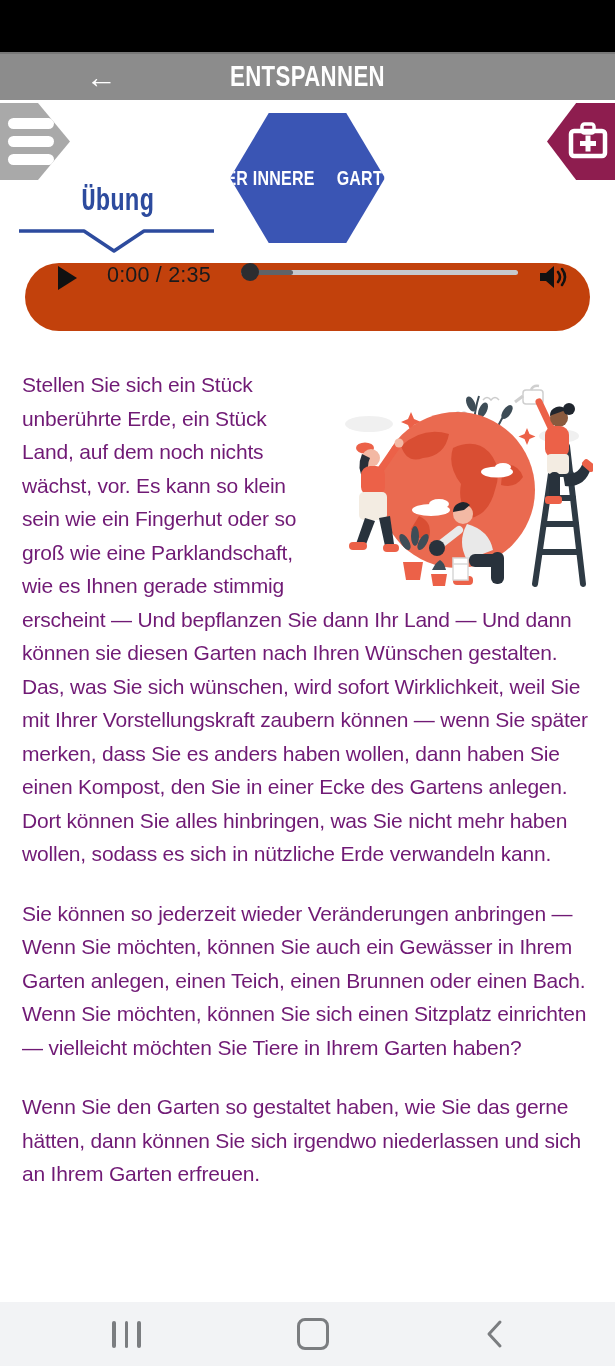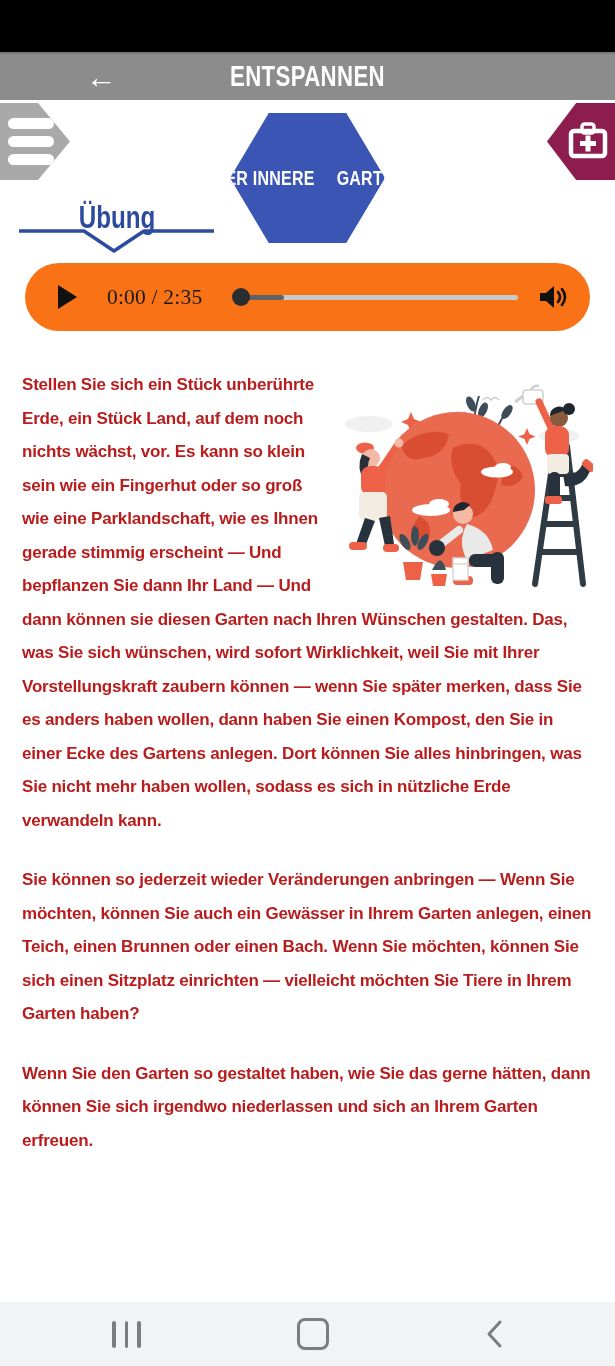--- a/index.html
+++ b/index.html
@@ -32,40 +32,40 @@
     clip-path:polygon(0 50%,25% 0,75% 0,100% 50%,75% 100%,25% 100%);
     display:flex; align-items:center; justify-content:center; color:#ffffff;
   }
   .hex-blue .line { font-size:20px; font-weight:700; letter-spacing:0.3px; line-height:1.45; transform:scaleX(0.8); white-space:nowrap; }
   .hex-maroon {
     position:absolute; left:547px; top:3px; width:112px; height:77px; background:#8e1d4f;
     clip-path:polygon(0 50%,26% 0,100% 0,100% 100%,26% 100%);
     display:flex; align-items:center; padding-left:21px; box-sizing:border-box; cursor:pointer;
   }
   
-  .tab { position:absolute; width:195px; text-align:center; top:100px; font-size:31px; font-weight:700; cursor:pointer; }
+  .tab { position:absolute; width:195px; text-align:center; top:84px; font-size:31px; font-weight:700; cursor:pointer;font-family:Liberation Mono, monospace; }
   .tab .inner { display:inline-block; transform:scaleX(0.78); white-space:nowrap; }
   .tab-uebung { left:20px; color:#2d4b9e; }
   .tab-hinweise { left:400px; color:#141414; }
   .tab-underline { position:absolute; left:18px; top:128px; width:197px; height:26px; }
   
   .audio-row { margin:18px 25px 0; }
   .audio-player {
-    height:68px; background:#f97316; border-radius:34px;
-    display:flex; align-items:center; padding:0 22px 0 30px; box-sizing:border-box;font-family:Liberation Serif, serif;
+    height:68px; background:#c2410c; border-radius:34px;
+    display:flex; padding:0 22px 0 30px; box-sizing:border-box;
   }
   .play-button { width:26px; height:30px; flex:none; cursor:pointer; display:flex; align-items:center; }
   .audio-time { font-size:21.5px; color:#191a1c; margin-left:26px; white-space:nowrap; letter-spacing:0.2px; }
   .audio-slider { flex:1; margin:0 20px 0 30px; position:relative; height:18px; cursor:pointer; }
   .audio-slider .track { position:absolute; left:0; right:0; top:6.5px; height:5px; background:#c6c9cd; border-radius:3px; }
   .audio-slider .buffered { position:absolute; left:12px; top:6.5px; width:40px; height:5px; background:#5f6368; border-radius:3px; }
   .audio-slider .thumb { position:absolute; left:0; top:0; width:18px; height:18px; background:#2c2d30; border-radius:50%; }
   .volume-button { width:30px; height:28px; flex:none; cursor:pointer; }
   
-  .content { padding:0 22px; margin-top:37px; color:#b91c1c; font-size:17px; line-height:33.5px; font-weight:700; letter-spacing:-0.2px; }
+  .content { padding:0 22px; margin-top:37px; color:#701a75; font-size:21px; line-height:33.5px; font-weight:400; letter-spacing:-0.2px; }
   .content p { margin:0 0 26px; }
   .float-illustration { float:right; width:258px; height:208px; margin:16px 0 10px 12px; }
   
   .bottom-nav {
     position:absolute; left:0; right:0; bottom:0; height:64px; background:#f2f3f5;
     display:flex; align-items:center; justify-content:space-between; padding:0 112px; box-sizing:border-box;
   }
   .recents { display:flex; gap:9px; cursor:pointer; }
   .recents .vbar { width:3.5px; height:27px; background:#7b7d80; border-radius:2px; }
   .home-btn { width:26px; height:26px; border:3px solid #7b7d80; border-radius:8px; box-sizing:content-box; cursor:pointer; }

